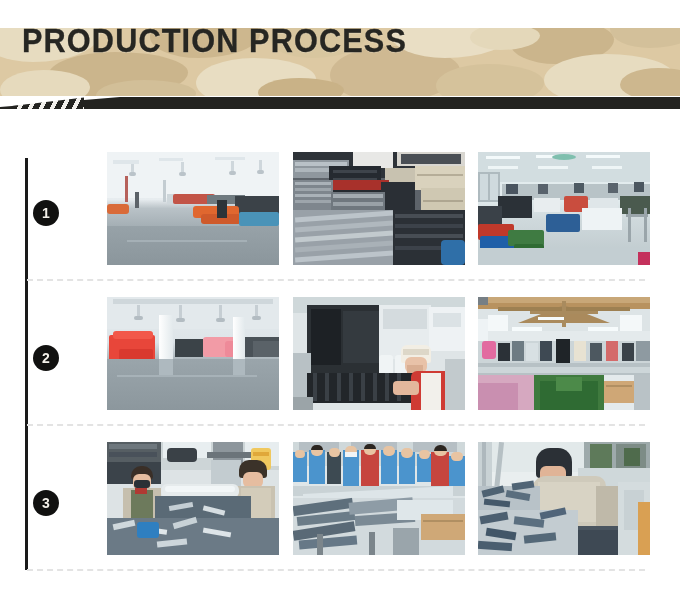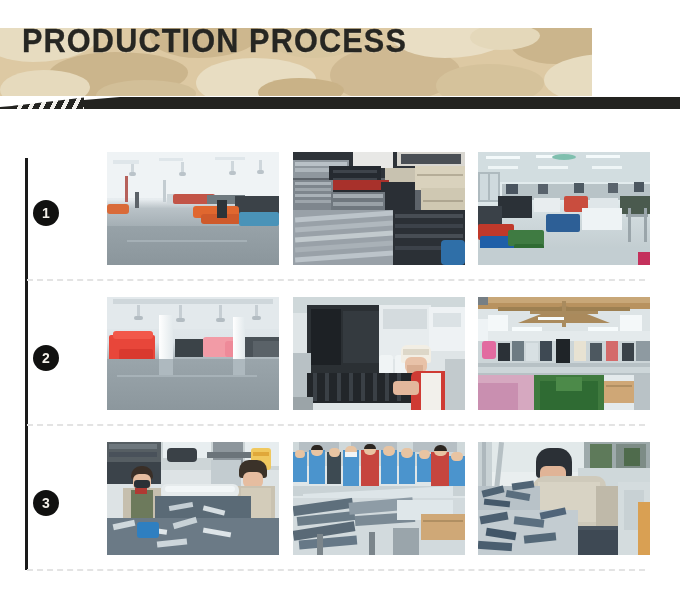--- a/index.html
+++ b/index.html
@@ -13,21 +13,21 @@
   #page {
     position: relative;
     width: 680px; height: 607px;
     background: #ffffff;
   }
 
   
   .banner {
     position: absolute;
     left: 0; top: 28px;
-    width: 592px; height: 68px;
+    width: 680px; height: 68px;
     overflow: hidden;
   }
   .camo-base {
     position: absolute; inset: 0;
     background: #ddc9a3;
   }
   .camo-blob {
     position: absolute;
     border-radius: 48% 52% 56% 44% / 52% 44% 56% 48%;
   }

